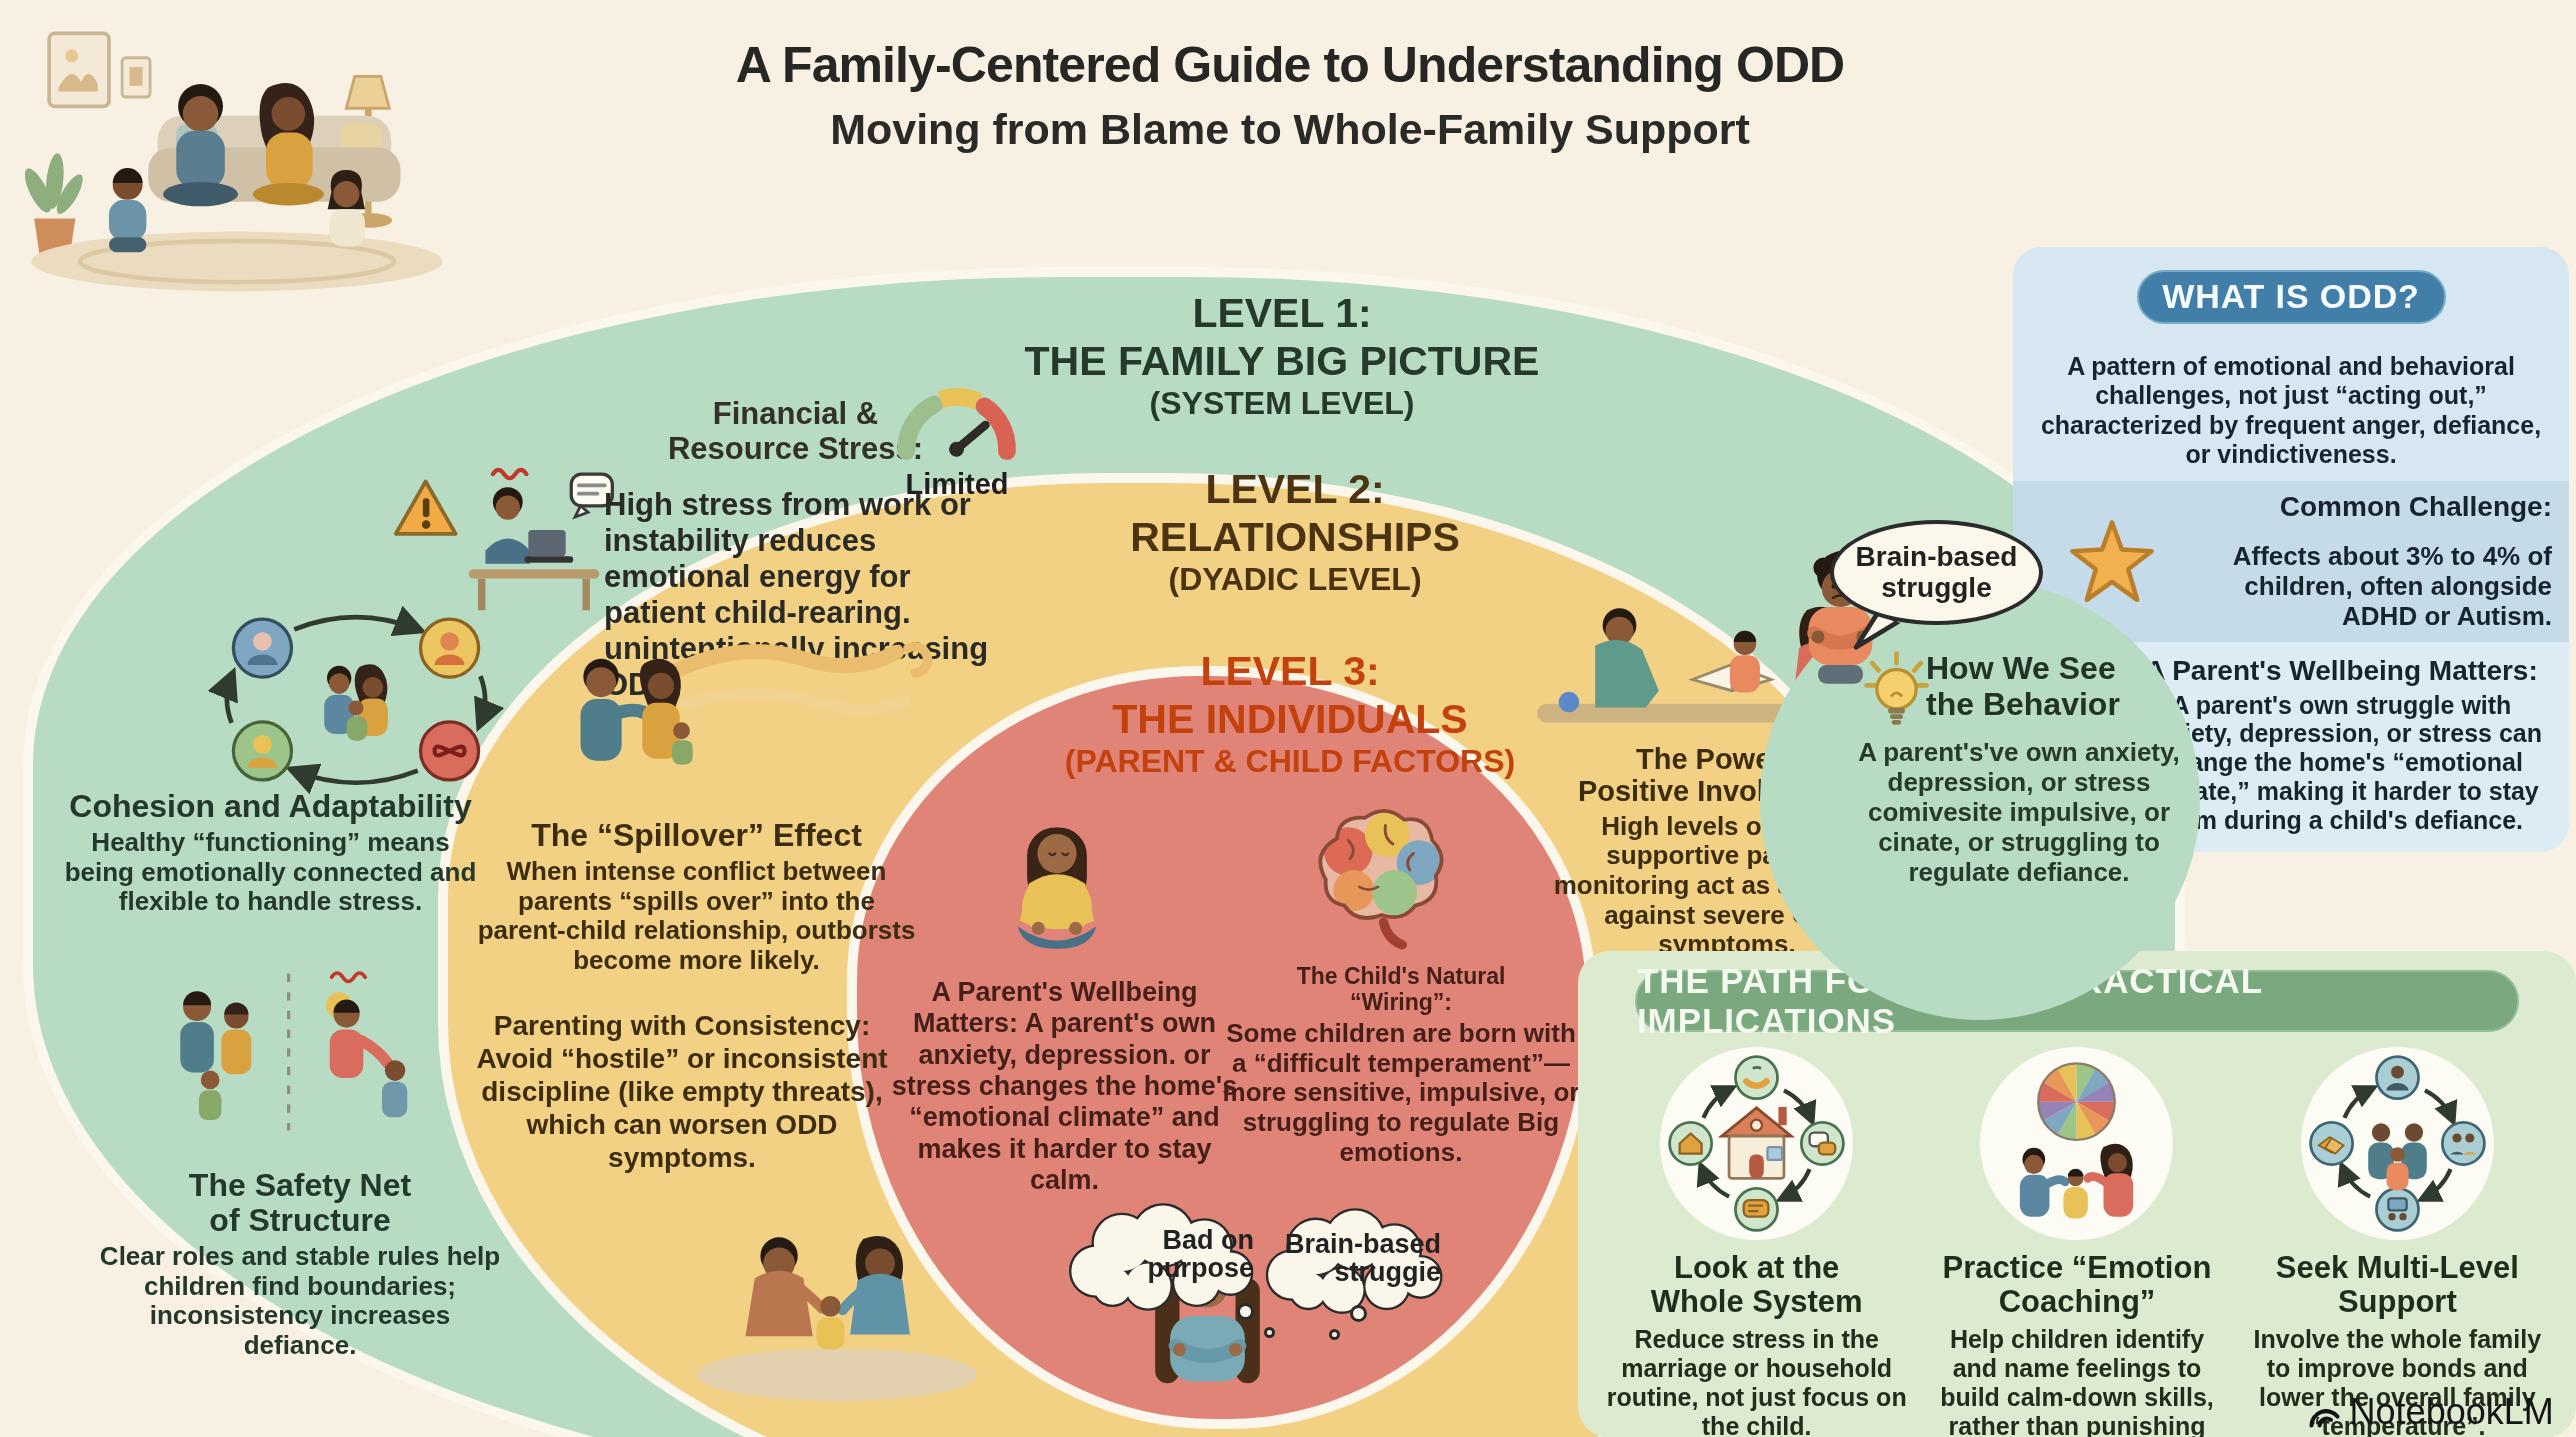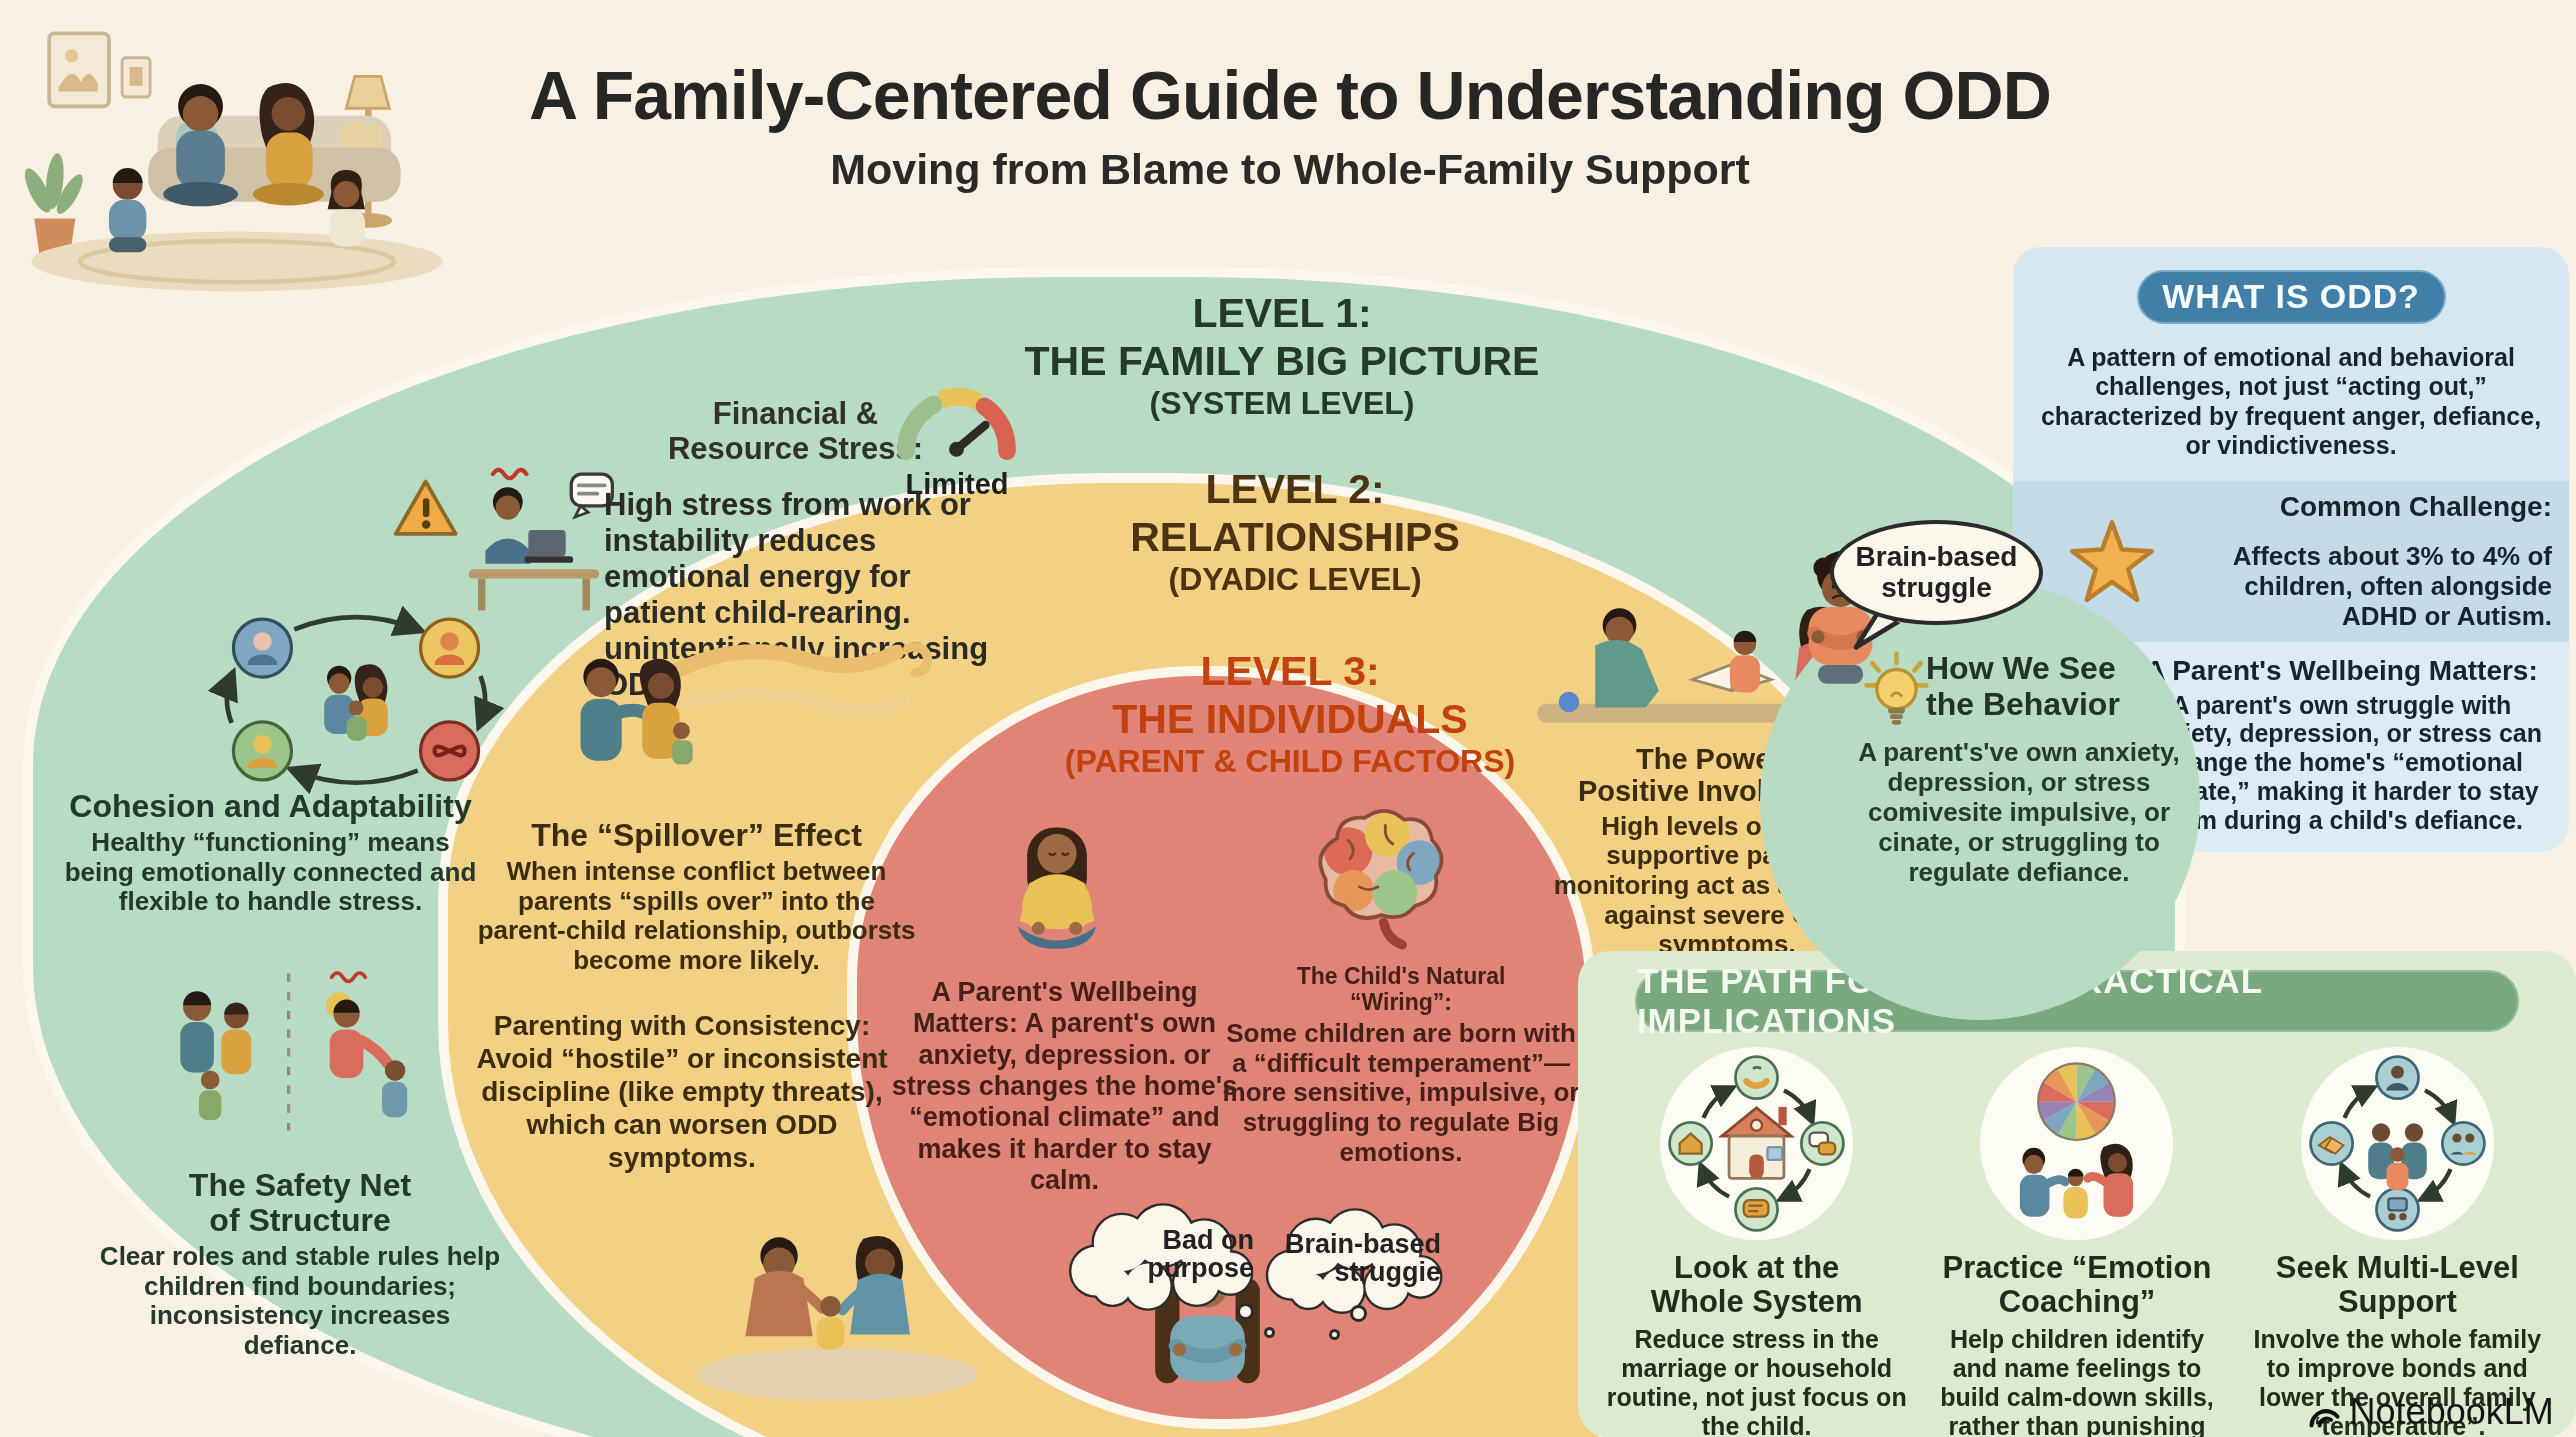--- a/index.html
+++ b/index.html
@@ -11,21 +11,21 @@
   #green-bulge{left:1760px;top:580px;width:440px;height:440px;background:#b7dbc3;border-radius:50%;z-index:7}
   #yellow-blob{left:438px;top:473px;width:1456px;height:1058px;background:#f2d084;border-radius:46% 50% 44% 50%/40% 42% 50% 48%;z-index:2}
   #red-blob{left:847px;top:666px;width:749px;height:763px;background:#e08477;border-radius:48% 52% 50% 50%/42% 44% 58% 56%;z-index:3}
   .z5{z-index:5}.z6{z-index:6}.z8{z-index:8}
   .tb{position:absolute;z-index:5;text-align:center;font-weight:bold}
   .pre{white-space:pre-line}
   .b{font-weight:bold}
   
   #titlebox{position:absolute;left:485px;top:34px;width:1610px;text-align:center;z-index:6}
   #t1{font-size:79px;color:#4d86ab;font-weight:bold;letter-spacing:0.5px}
-  #t2{font-size:68px;color:#262624;font-weight:bold;margin-top:22px;letter-spacing:-0.9px}
+  #t2{font-size:50px;color:#262624;font-weight:bold;margin-top:2px;letter-spacing:-0.9px}
   #t3{font-size:43px;color:#2a2a28;font-weight:bold;margin-top:11.2px}
   
   .lvl{position:absolute;text-align:center;z-index:5;line-height:1.16}
   .lvl div{font-weight:bold}
   .lvl .la,.lvl .lb{font-size:41px}
   .lvl .lc{font-size:32px}
   #lvl1{left:945px;top:290px;width:674px;color:#263a2c}
   #lvl2{left:958px;top:466px;width:674px;color:#4c3413}
   #lvl3{left:953px;top:648px;width:674px;color:#c2410c}
   
@@ -48,21 +48,21 @@
   
   .cloud-text{position:absolute;z-index:7;text-align:right;font-weight:bold;color:#222;font-size:27px;line-height:1.05;white-space:pre-line}
   .tdot{position:absolute;background:#faf6ea;border:3.7px solid #2b2b2b;border-radius:50%;z-index:6}
   #speech{position:absolute;left:1830px;top:520px;width:213px;height:105px;z-index:9;background:#fbf7eb;border:4.7px solid #2b2b2b;border-radius:50%;display:flex;align-items:center;justify-content:center;text-align:center;font-size:28px;font-weight:bold;color:#222;line-height:1.1}
   
   #sidebar{position:absolute;left:2013px;top:247px;width:556px;height:605px;border-radius:28px;overflow:hidden;z-index:6}
   .sb-a{height:234px;background:#d7e7f2;padding:22.5px 24px 0}
   .sb-b{height:161px;background:#c6dbea;display:flex;align-items:center;padding:0 17px 0 54px;gap:15px}
   .sb-c{height:210px;background:#dcebf4;padding:13px 19px 0 120px}
   #odd-pill{width:309px;height:54px;margin:0 auto;background:#417fa9;border:2.8px solid #79aac7;border-radius:30px;color:#f6fbff;font-size:34px;font-weight:bold;display:flex;align-items:center;justify-content:center;letter-spacing:0.9px}
-  #sb-what{margin-top:19px;font-size:25px;line-height:1.18;color:#16242e;text-align:center;font-weight:bold}
+  #sb-what{margin-top:28px;font-size:25px;line-height:1.18;color:#16242e;text-align:center;font-weight:bold}
   .sb-b-text{text-align:right;font-weight:bold;color:#16242e;flex:1}
   .sb-b-text .head{display:block;font-size:28px}
   .sb-b-text .bod{display:block;font-size:26px;line-height:1.15;margin-top:19px}
   .sb-c .head{display:block;font-size:28px;text-align:center;font-weight:bold;color:#16242e}
   .sb-c .bod{display:block;font-size:25px;line-height:1.15;margin-top:3.7px;text-align:center;font-weight:bold;color:#16242e}
   
   #path-panel{position:absolute;left:1578px;top:951px;width:998px;height:487px;background:#dcead0;border-radius:32px;z-index:6}
   #path-pill{width:884px;height:62px;margin:19px auto 0;background:#7aa980;border:2.8px solid #95bd9a;border-radius:34px;color:#f4f8ef;font-size:35px;font-weight:bold;display:flex;align-items:center;justify-content:center;letter-spacing:0.9px}
   #path-cols{display:flex;justify-content:space-between;padding:15px 26px 0;gap:15px}
   .pcol{width:309px;text-align:center}

